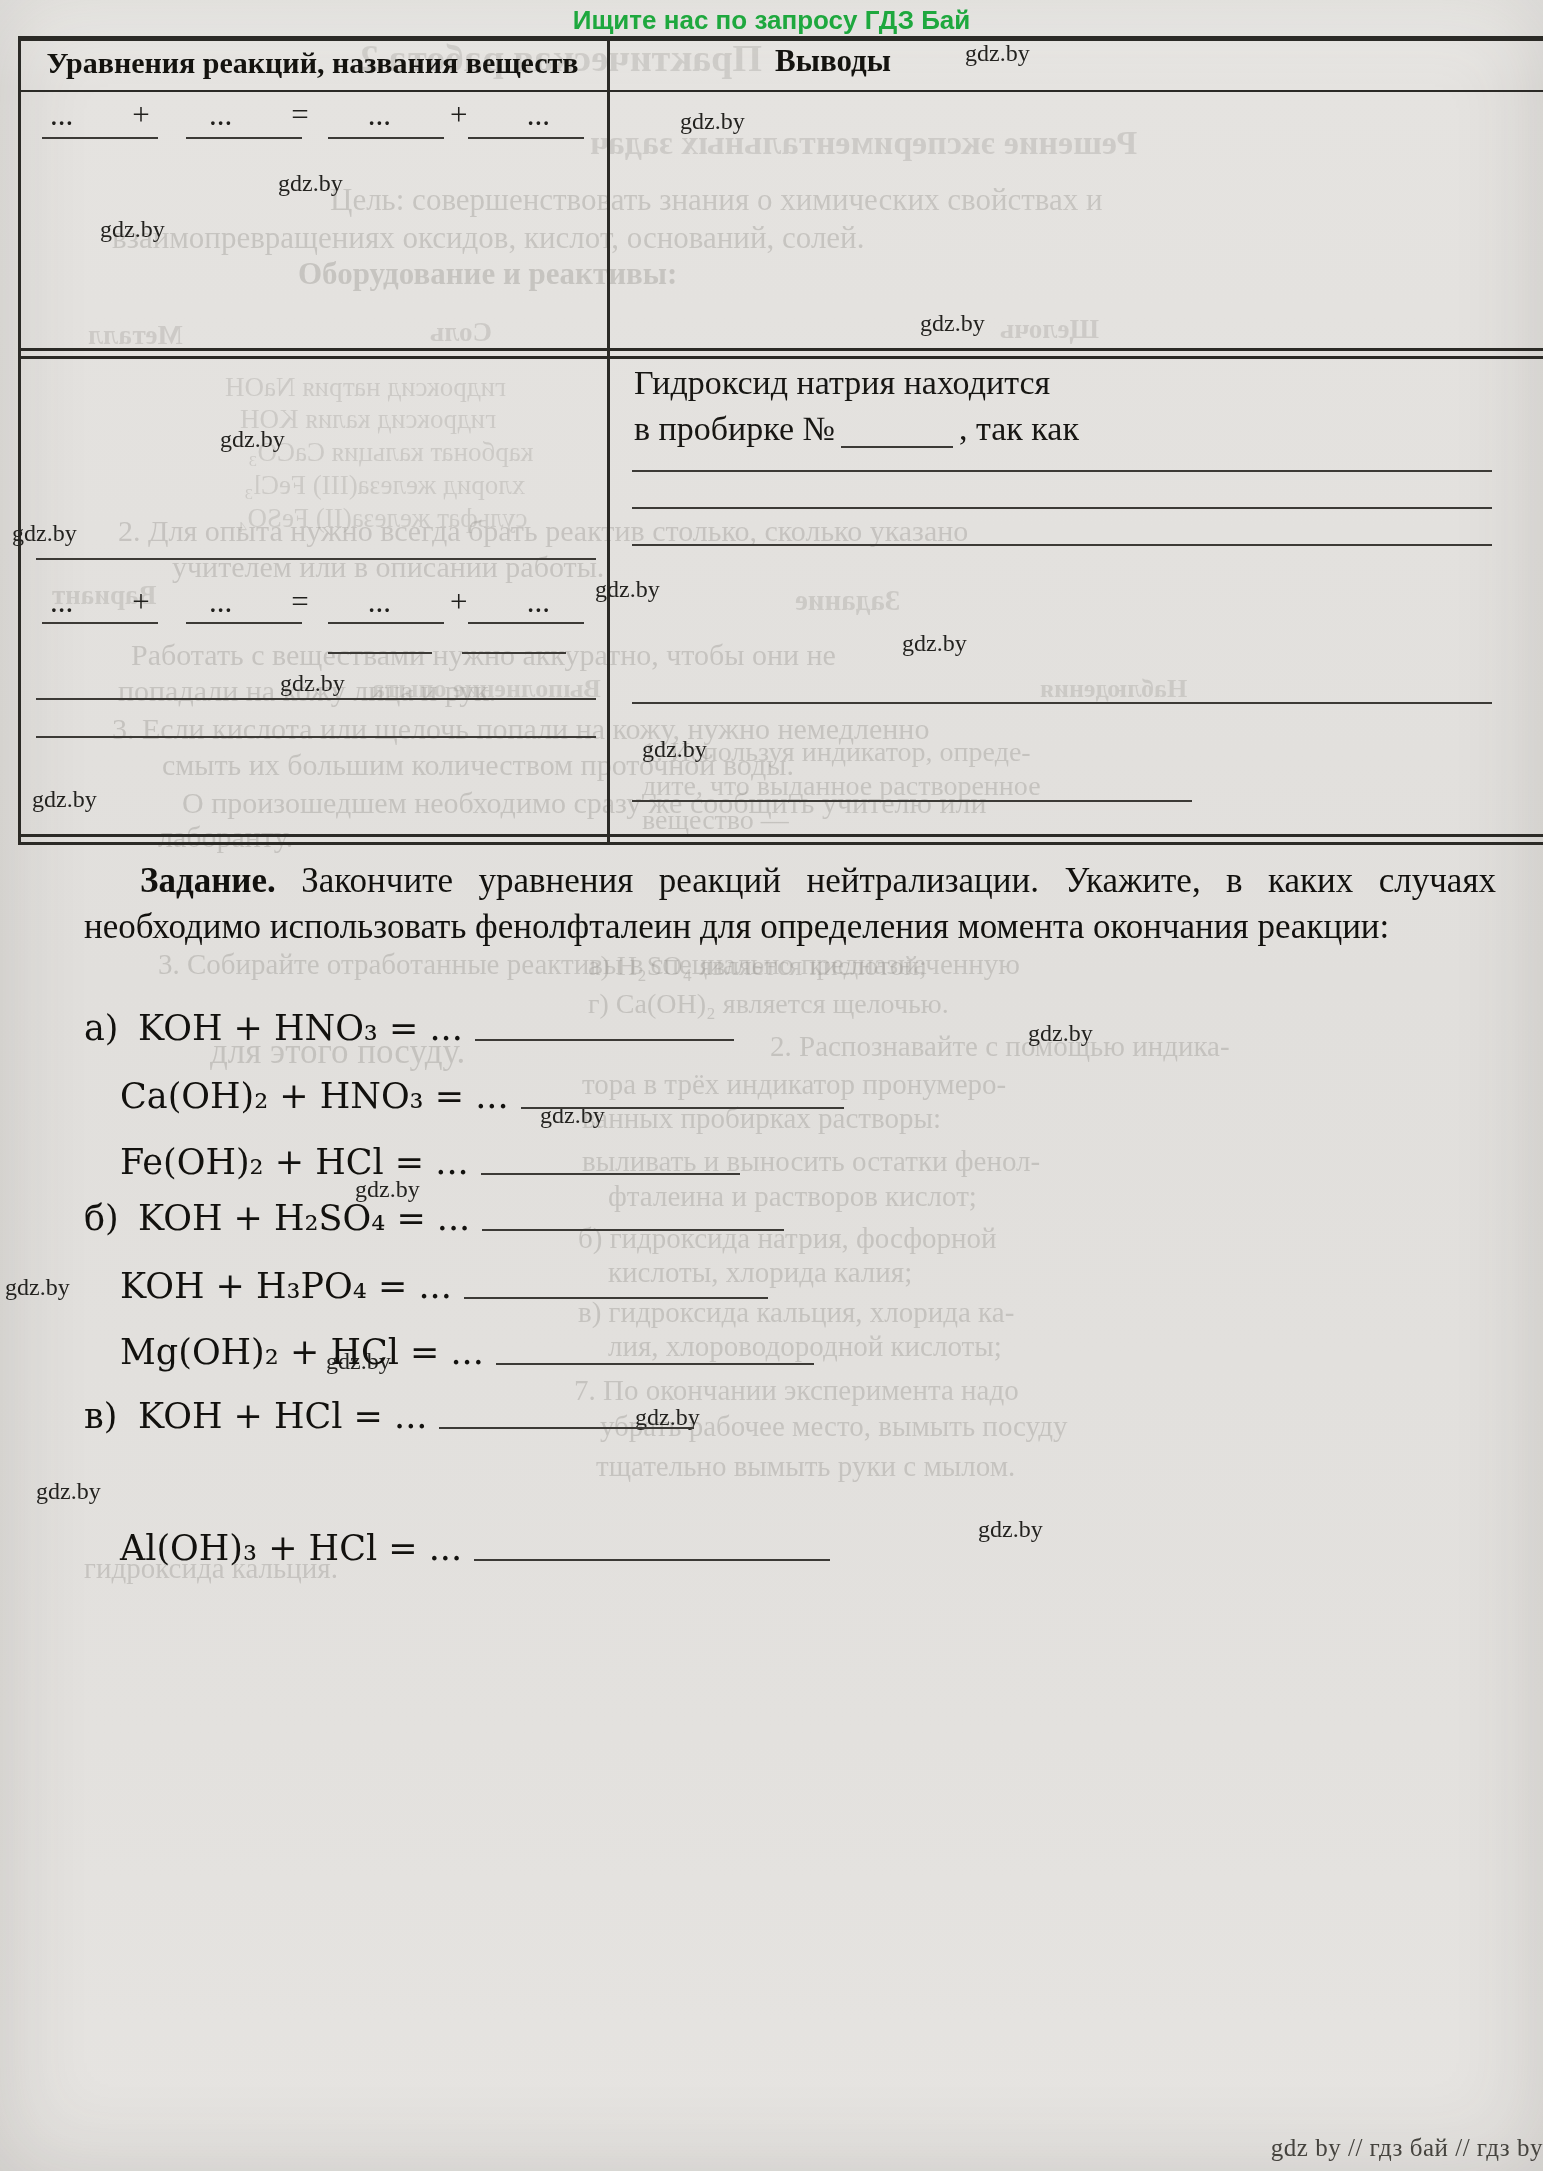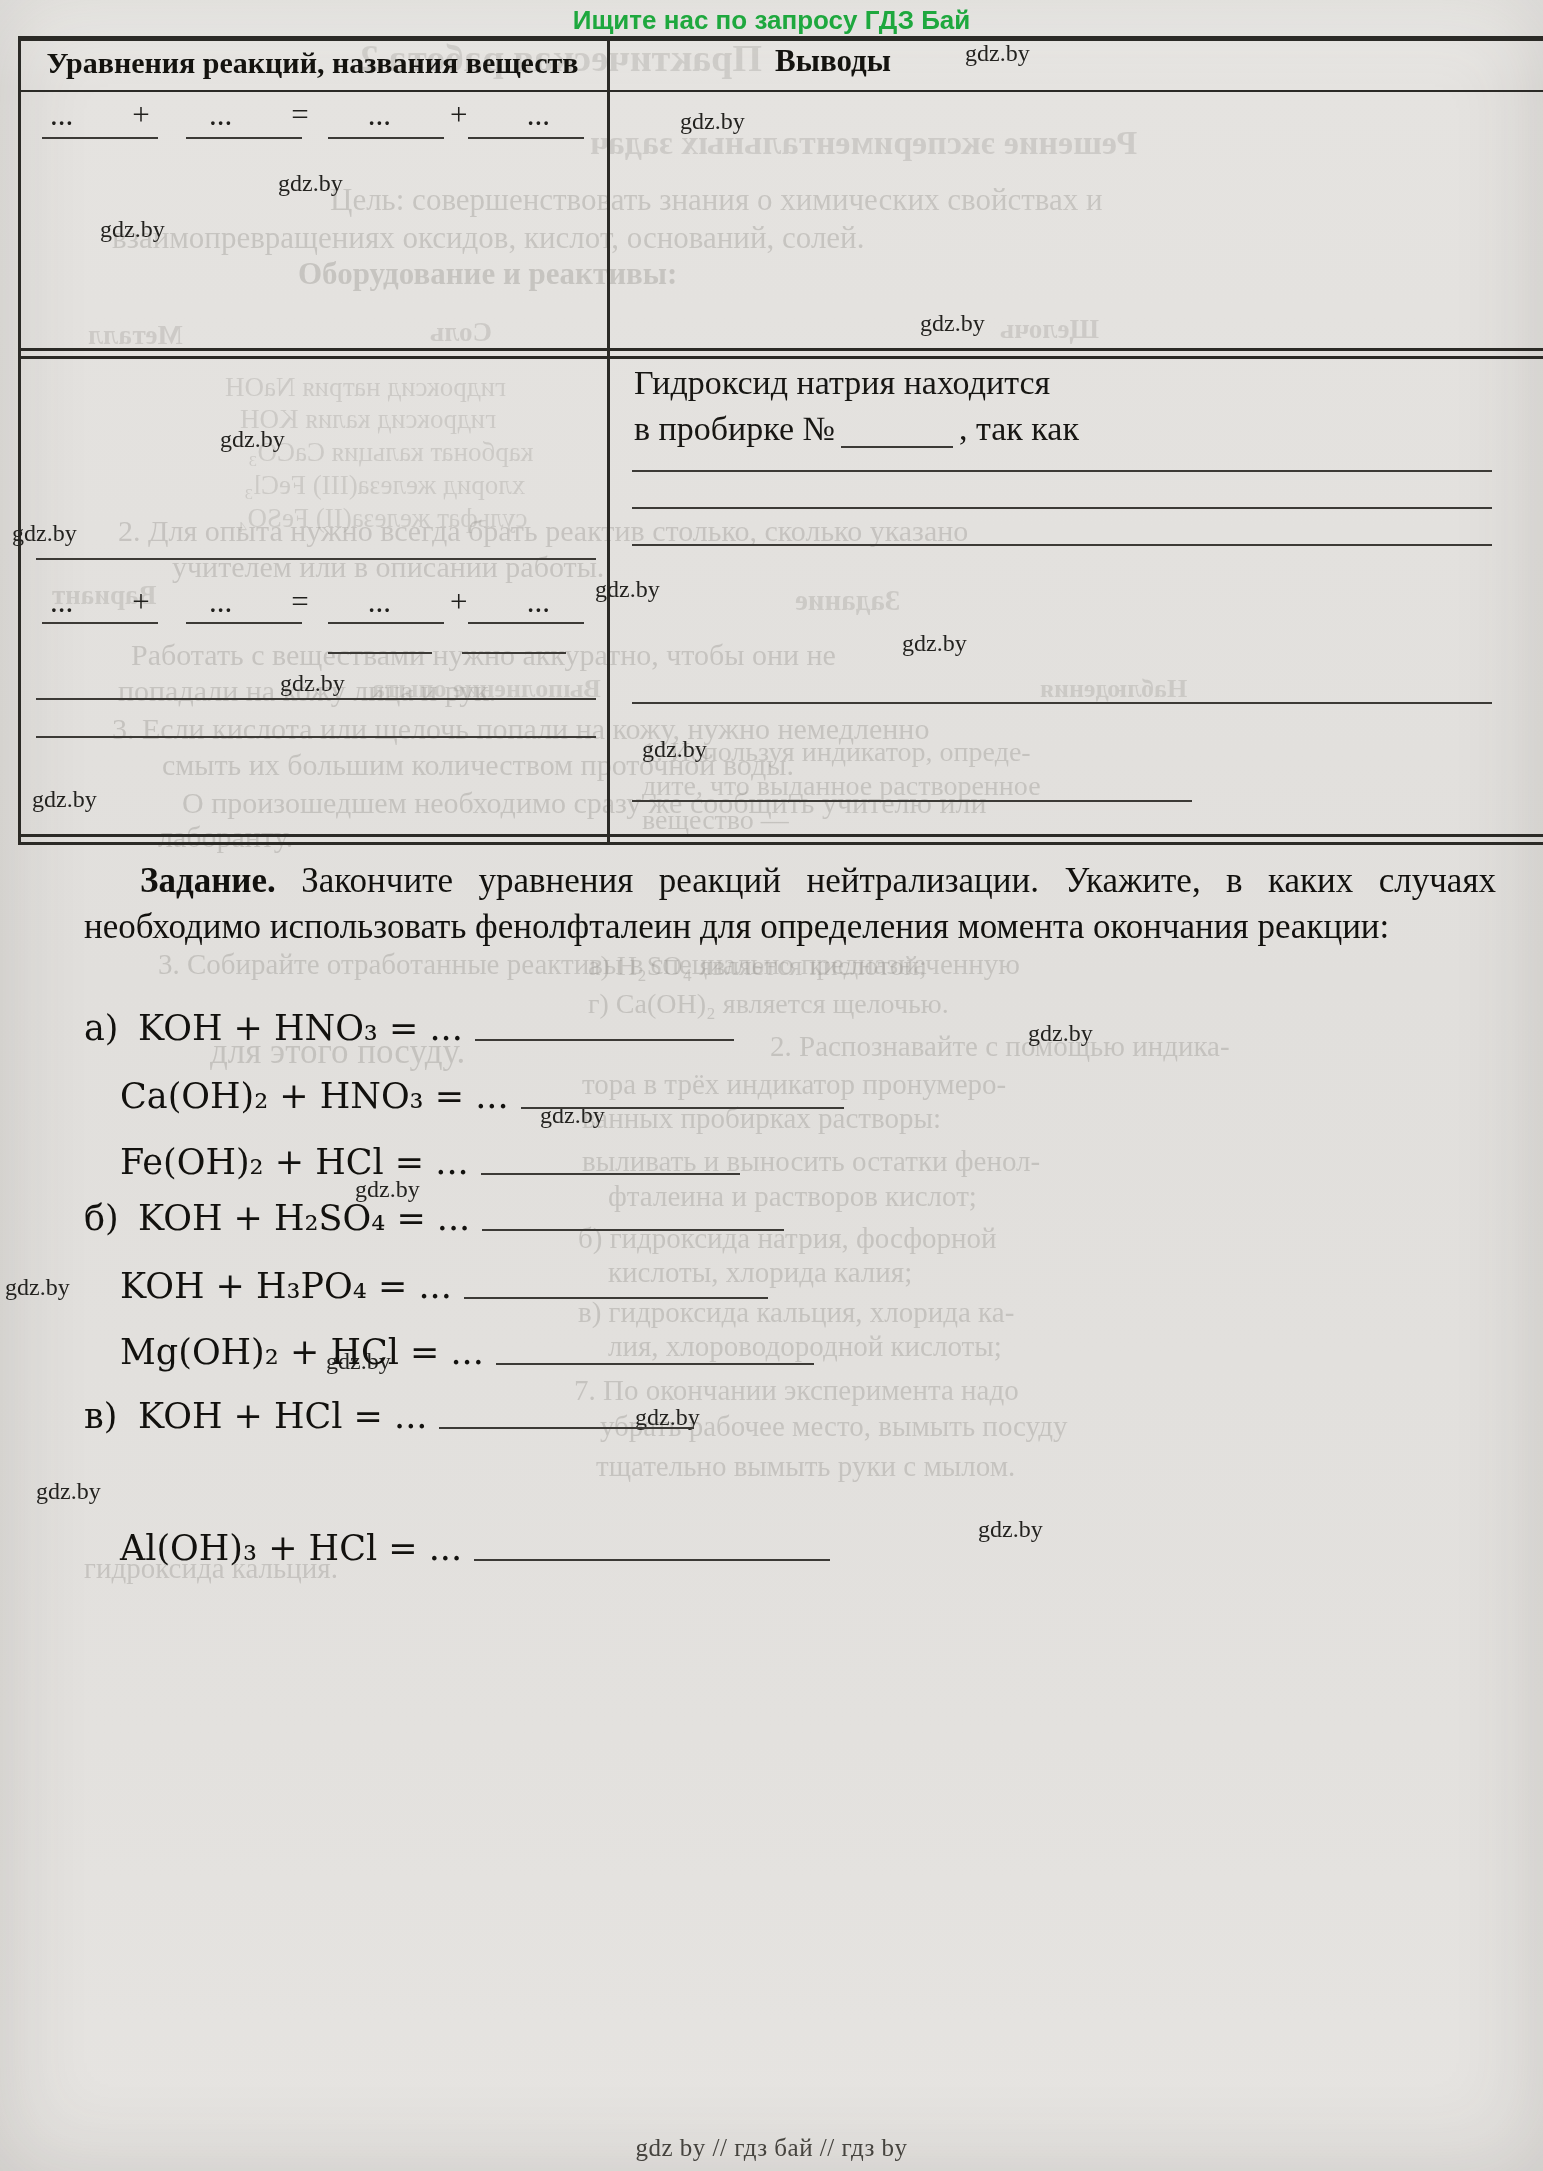--- a/index.html
+++ b/index.html
@@ -5,21 +5,21 @@
   * { margin:0; padding:0; box-sizing:border-box; }
   html,body { width:1543px; height:2171px; background:#c9c8c5; }
   .page {
     position:relative; width:1543px; height:2171px; overflow:hidden;
     background:linear-gradient(180deg,#f0efec 0%, #e5e3e0 4%, #e1dfdc 45%, #e3e1de 80%, #e6e4e1 100%);
     box-shadow: inset 0 0 90px rgba(60,55,48,.16);
     font-family:"Liberation Serif", serif; color:#14130f;
   }
   .banner { position:absolute; top:5px; left:0; width:100%; text-align:center;
     font-family:"Liberation Sans", sans-serif; font-size:26px; font-weight:600; color:#1ea83e; }
-  .footer { position:absolute; top:2134px; left:0; width:100%; text-align:center;
+  .footer { position:absolute; top:2134px; left:0; width:100%; text-align:right;
     font-size:25px; color:#45433e; letter-spacing:.5px; }
   .wm { position:absolute; font-size:24px; color:#23221f; white-space:nowrap; }
   .bl { position:absolute; color:#8a8782; opacity:.32; white-space:nowrap; filter:blur(.5px); }
   .bl.m { transform:scaleX(-1); opacity:.25; }
   .bl.bold { font-weight:bold; }
   .tline { position:absolute; background:#2b2a26; }
   .rule { position:absolute; height:0; border-bottom:2px solid #3c3a36; }
   .hleft { position:absolute; left:30px; top:46px; width:565px; text-align:center;
     font-weight:bold; font-size:30px; white-space:nowrap; }
   .hright { position:absolute; left:775px; top:43px; font-weight:bold; font-size:31px; }

